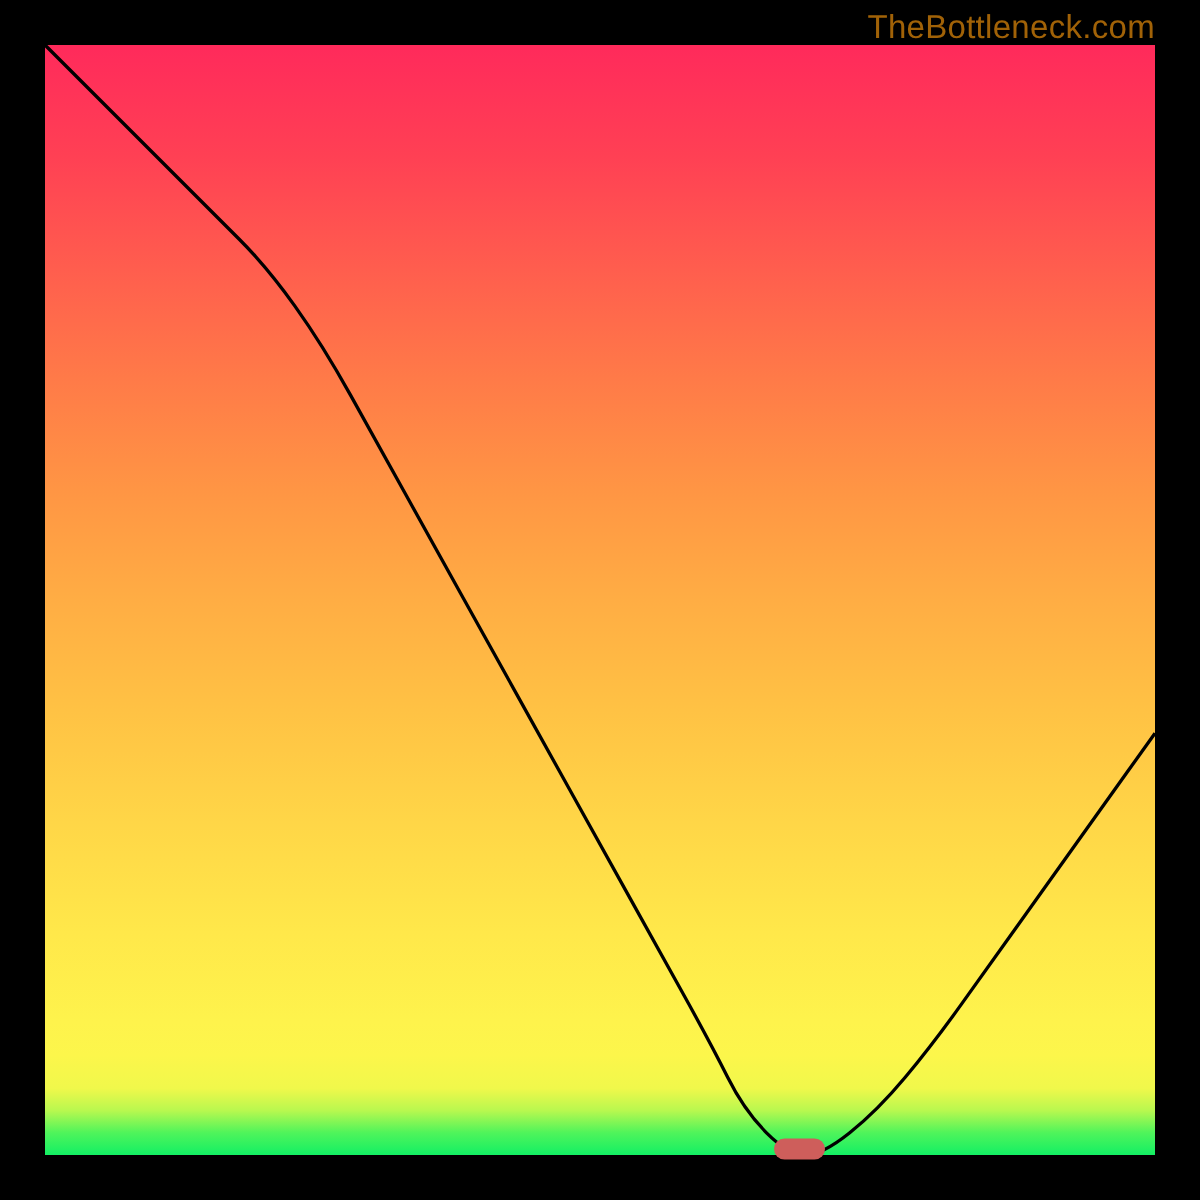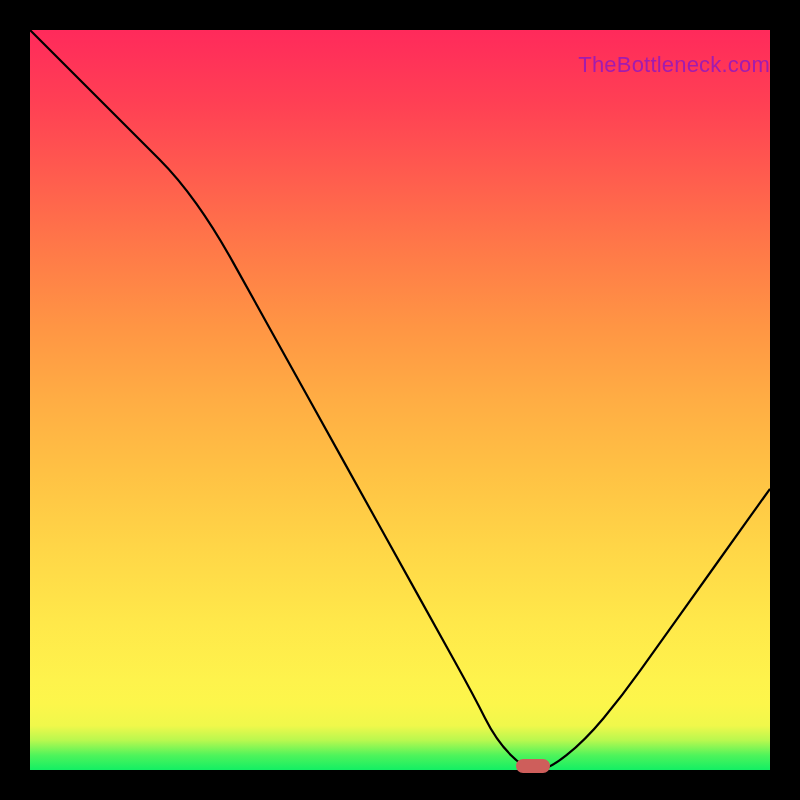--- a/index.html
+++ b/index.html
@@ -35,25 +35,24 @@
       #ff9544 60%,
       #ff7a48 70%,
       #ff5d4e 80%,
       #ff4054 90%,
       #ff2a5b 100%);
   }
   .attribution {
     position: absolute;
     right: 30px;
     top: 5px;
-    color: #a21caf;
+    color: #a16207;
     font-size: 22px;
     font-weight: 500;
     letter-spacing: 0.2px;
-    margin-top: 47px;
   }
   svg.curve {
     position: absolute;
     left: 30px; top: 30px;
     width: 740px; height: 740px;
     overflow: visible;
   }
   .curve path {
     fill: none;
     stroke: #000;

